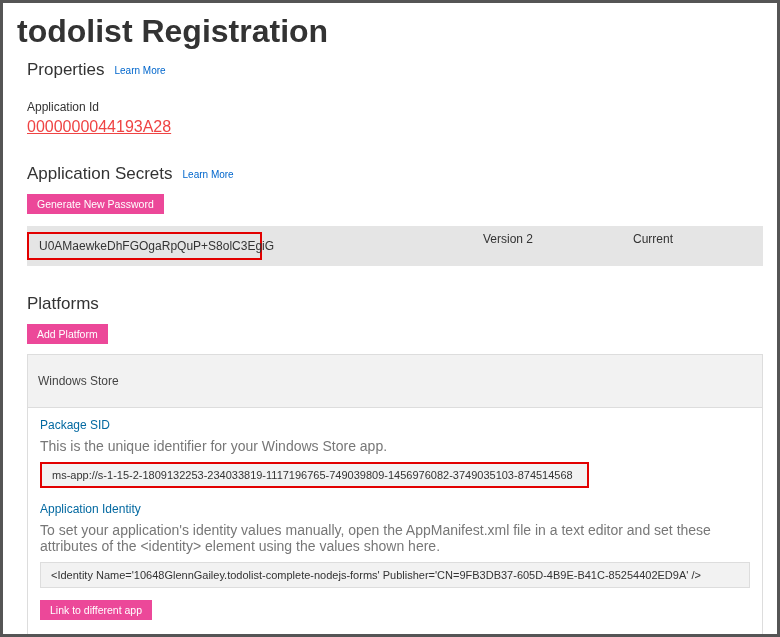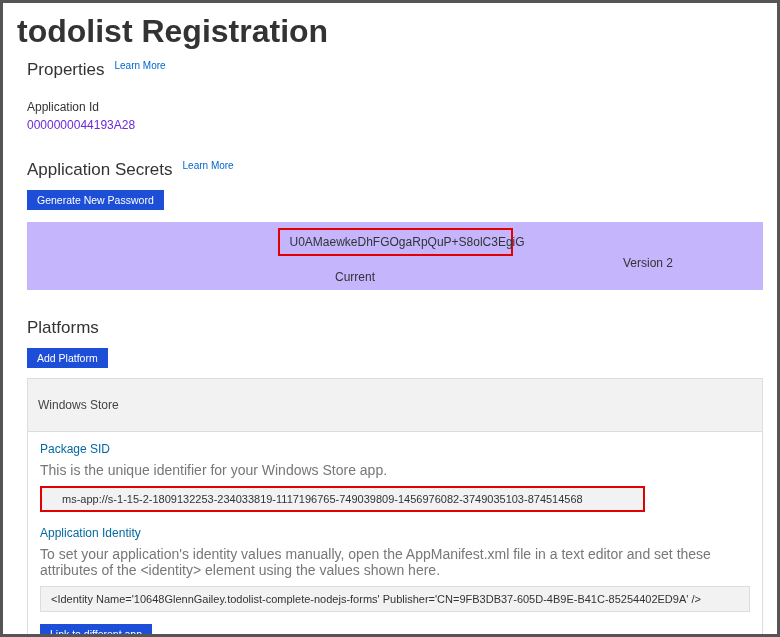--- a/index.html
+++ b/index.html
@@ -22,21 +22,21 @@
       font-size: 32px;
       font-weight: 700;
       color: #333;
       margin-bottom: 10px;
     }
     .inner {
       padding-left: 10px;
     }
     .section-header {
       display: flex;
-      align-items: flex-start;
+      align-items: center;
       margin-bottom: 10px;
     }
     .section-title {
       font-size: 17px;
       font-weight: 400;
       color: #333;
     }
     .learn-more {
       font-size: 10px;
       color: #0066cc;
@@ -50,42 +50,41 @@
     }
     .text-input {
       width: 100%;
       padding: 4px 8px;
       font-size: 12px;
       border: 1px solid #bbb;
       font-family: inherit;
       height: 24px;
     }
     .readonly-text {
-      font-size: 12px;
-      color: #6d28d9;
+      font-size: 16px;
+      color: #ef4444;
+      text-decoration: underline;
     }
     .spacer-sm { height: 10px; }
     .spacer-md { height: 28px; }
     .btn-primary {
-      background: #1d4ed8;
+      background: #ec4899;
       color: #fff;
       border: none;
       padding: 4px 10px;
       font-size: 10.5px;
       font-family: inherit;
       cursor: pointer;
     }
     .secret-row {
       display: flex;
-      background: #c4b5fd;
+      background: #e5e5e5;
       padding: 6px 0;
       font-size: 12px;
       color: #333;
-      align-items: center;
-      flex-direction: column;
     }
     .secret-cell.highlight {
       border: 2px solid #e20000;
       padding: 5px 10px;
       width: 235px;
       margin-left: 0;
     }
     .secret-cell.version {
       margin-left: auto;
       width: 150px;
@@ -120,22 +119,22 @@
     .gray-box {
       background: #f2f2f2;
       border: 1px solid #ddd;
       padding: 6px 10px;
       font-size: 11px;
       color: #333;
       width: 100%;
     }
     .gray-box.highlight-border {
       border: 2px solid #e20000;
-      width: 605px;
-      padding: 5px 20px;
+      width: 549px;
+      padding: 5px 10px;
     }
   </style>
 </head>
 <body>
 
 <div class="container">
   <h1 class="page-title">todolist Registration</h1>
 
   <div class="inner">
 

